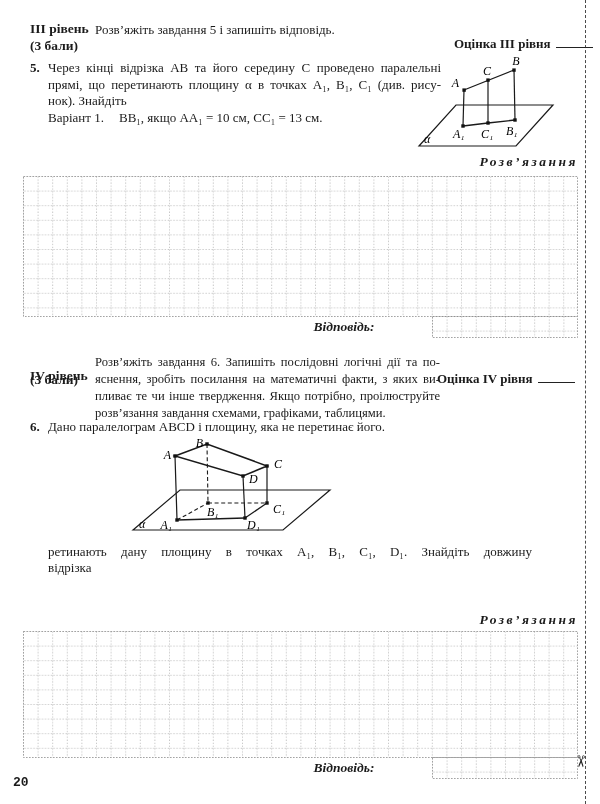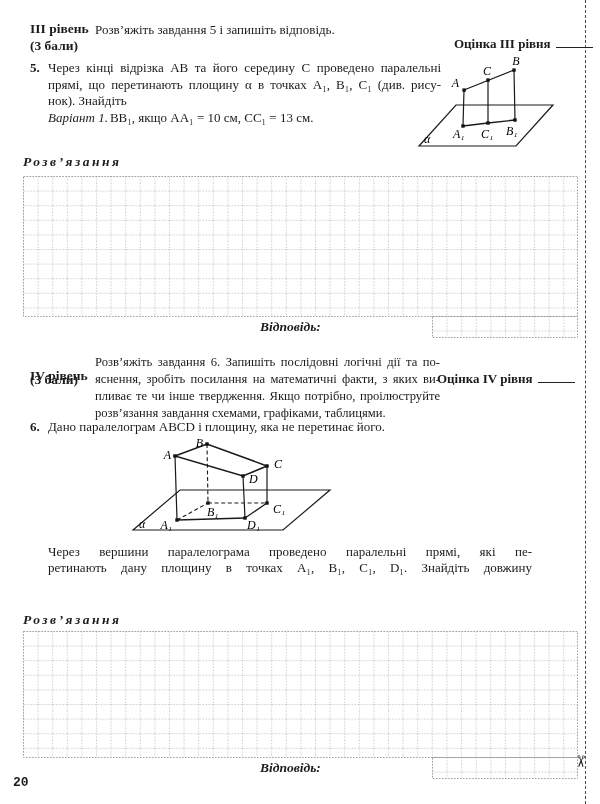--- a/index.html
+++ b/index.html
@@ -4,27 +4,27 @@
 <style>
   html,body{margin:0;padding:0;background:#ffffff;}
   .page{
     position:relative;width:600px;height:804px;background:#ffffff;overflow:hidden;
     font-family:"Liberation Serif","DejaVu Serif",serif;color:#1b1b1b;
   }
   .abs{position:absolute;}
   .b{font-weight:bold;}
   .txt{font-size:13px;line-height:16.6px;}
   .jl{text-align:justify;text-align-last:justify;}
-  .variant-label{font-style:italic;margin-right:2px;}
+  .variant-label{margin-right:15px;}
   .sol-label{
     font-size:13.5px;font-weight:bold;font-style:italic;letter-spacing:2.5px;
-    width:555px;text-align:left;
+    width:555px;text-align:right;
   }
   .ans-label{
-    font-size:13.5px;font-weight:bold;font-style:italic;text-align:left;width:168px;
+    font-size:13.5px;font-weight:bold;font-style:italic;text-align:center;width:168px;
   }
   .score{font-size:13px;font-weight:bold;white-space:nowrap;}
   .score-line{
     display:inline-block;width:37px;height:11px;margin-left:5px;
     border-bottom:1.4px solid #222;
   }
   .lvl-label{font-size:13.5px;font-weight:bold;}
   .instr3{font-size:13px;}
   .instr4{font-size:12.6px;line-height:17px;width:345px;}
   .cutline{
@@ -149,22 +149,22 @@
     <text x="274" y="468" font-size="12" font-style="italic">C</text>
     <text x="249" y="483" font-size="12" font-style="italic">D</text>
     <text x="172" y="529" font-size="12" font-style="italic" text-anchor="end">A₁</text>
     <text x="207" y="516" font-size="12" font-style="italic">B₁</text>
     <text x="273" y="513" font-size="12" font-style="italic">C₁</text>
     <text x="247" y="529" font-size="12" font-style="italic">D₁</text>
     <text x="139" y="528" font-size="12" font-style="italic">α</text>
   </svg>
 
   <div class="abs txt" style="left:48px;top:544px;width:484px;line-height:16.2px">
-    <div class="jl">Через вершини паралелограма проведено паралельні прямі, які пе-</div>
     <div class="jl">ретинають дану площину в точках A₁, B₁, C₁, D₁. Знайдіть довжину</div>
+    <div>відрізка</div>
   </div>
 
   <div class="abs sol-label" style="left:23px;top:612px">Розв’язання</div>
   <svg class="abs" style="left:23px;top:631px" width="555" height="127">
     <rect x="0.5" y="0.5" width="554" height="126" fill="url(#gpat)" stroke="#8f8f8f" stroke-width="1" stroke-dasharray="1.3 1.7"></rect>
   </svg>
   <div class="abs ans-label" style="left:260px;top:760px">Відповідь:</div>
   <svg class="abs" style="left:432px;top:757px" width="146" height="22">
     <rect x="0.5" y="0.5" width="145" height="21" fill="url(#gpat)" stroke="#8f8f8f" stroke-width="1" stroke-dasharray="1.3 1.7"></rect>
   </svg>

